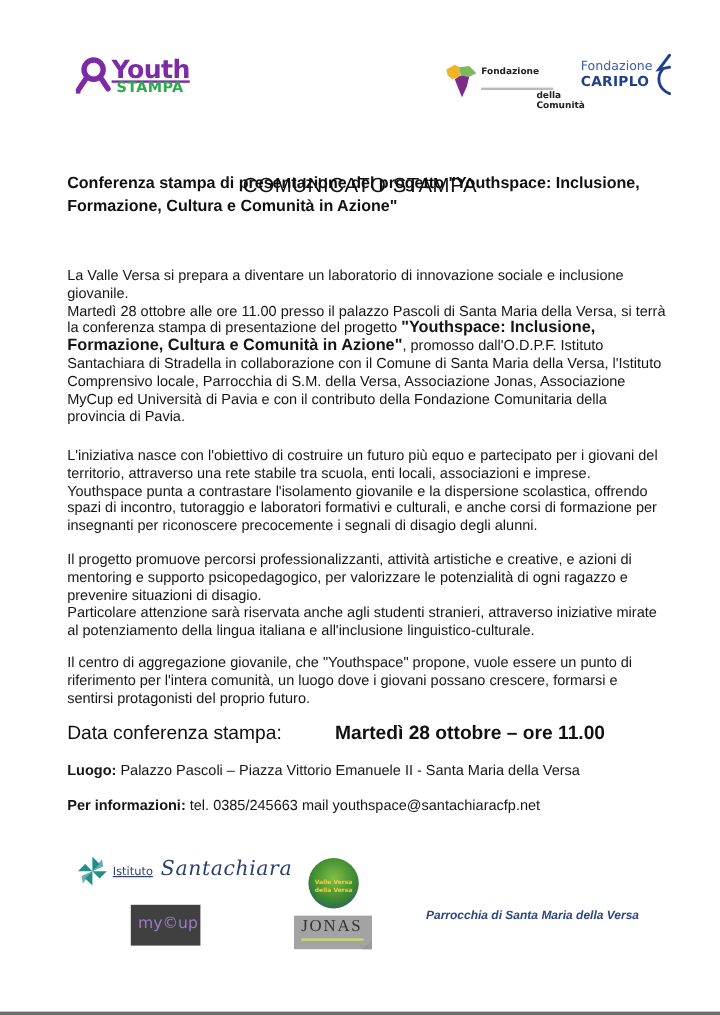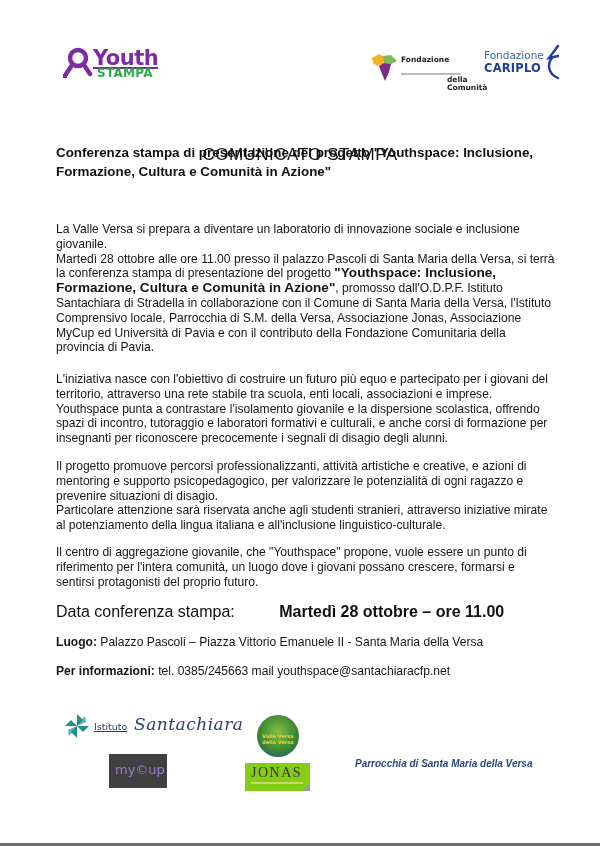--- a/index.html
+++ b/index.html
@@ -47,21 +47,21 @@
   
   .flogo { position: absolute; }
   .f-santachiara { left: 64px; top: 713px; width: 150px; height: 28px; }
   .f-santachiara .ist { position: absolute; left: 30px; top: 8px; font: 9.5px "DejaVu Sans", sans-serif; color: #2a3f6e; text-decoration: underline; }
   .f-santachiara .sc { position: absolute; left: 70px; top: 1px; font: italic 17px "DejaVu Serif", serif; color: #2a3f6e; letter-spacing: 0.5px; }
   .f-mycup { left: 109px; top: 754px; width: 58px; height: 34px; background: #404040; }
   .f-mycup span { position: absolute; left: 6px; top: 8px; font: 13px "DejaVu Sans", sans-serif; color: #9b7ad0; }
   .f-valle { left: 257px; top: 715px; width: 42px; height: 42px; border-radius: 50%;
              background: radial-gradient(circle at 50% 40%, #7fc04a 0%, #3e8a2f 55%, #1f4a8a 100%); }
   .f-valle .txt { position: absolute; left: 4px; top: 18px; width: 34px; text-align: center; font: bold 5px "DejaVu Sans", sans-serif; color: #f3d23b; line-height: 6px; }
-  .f-jonas { left: 245px; top: 763px; width: 65px; height: 28px; background: #84cc16; }
+  .f-jonas { left: 245px; top: 763px; width: 65px; height: 28px; background: #a3a3a3; }
   .f-jonas .j { position: absolute; left: 6px; top: 2px; font: 14px "Liberation Serif", serif; color: #333; letter-spacing: 1.5px; }
   .f-jonas .bar { position: absolute; left: 6px; top: 19px; width: 52px; height: 2px; background: #c8d86a; }
   .f-jonas .corner { position: absolute; right: 0; bottom: 0; width: 0; height: 0; border-left: 8px solid transparent; border-bottom: 8px solid #9a9a9a; }
   .f-comune { left: 346px; top: 720px; width: 200px; height: 24px; }
   .f-comune .crest { position: absolute; left: 0; top: 1px; width: 16px; height: 18px; border-radius: 3px 3px 8px 8px; background: #c9a24a; }
   .f-comune .name { position: absolute; left: 26px; top: 3px; font: bold 11.5px "Liberation Sans", sans-serif; color: #1d3770; letter-spacing: -0.2px; }
   .f-parrocchia { left: 355px; top: 758px; font: italic bold 10px "Liberation Sans", sans-serif; color: #2b4680; }
 </style>
 </head>
 <body>

